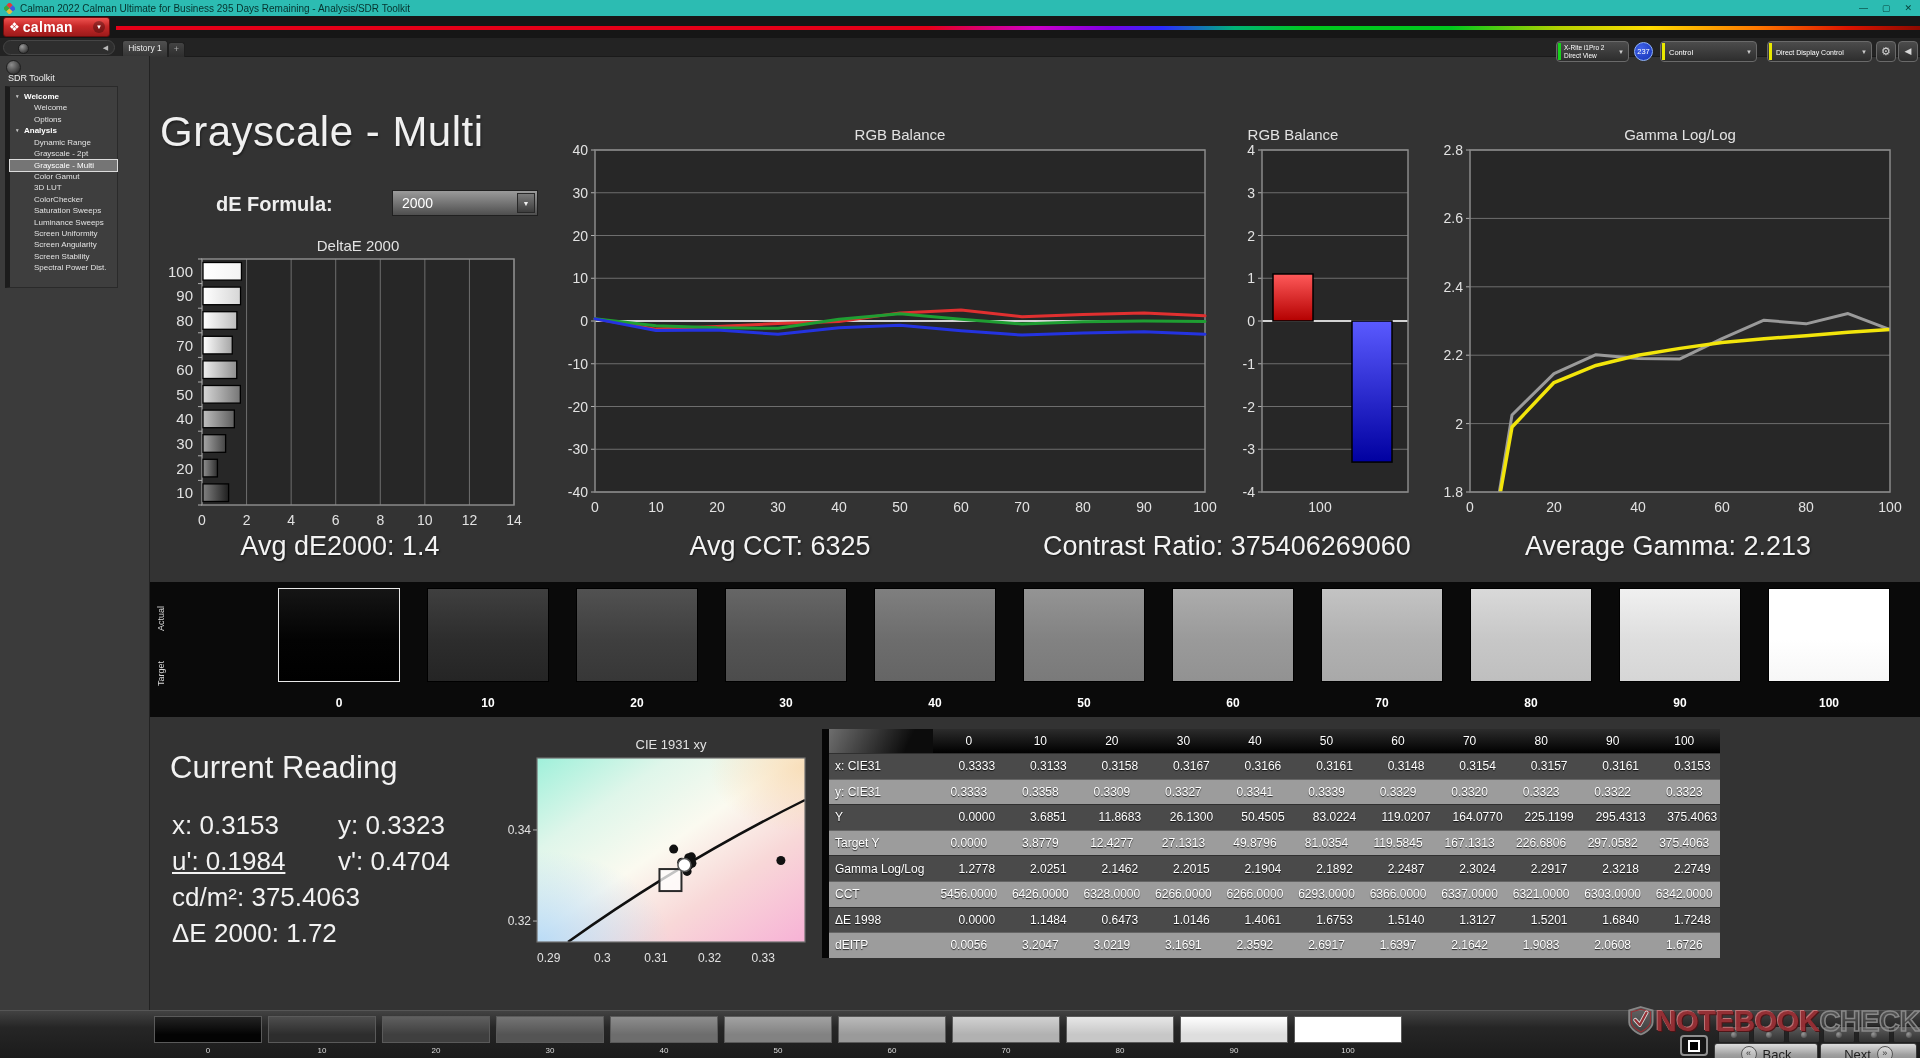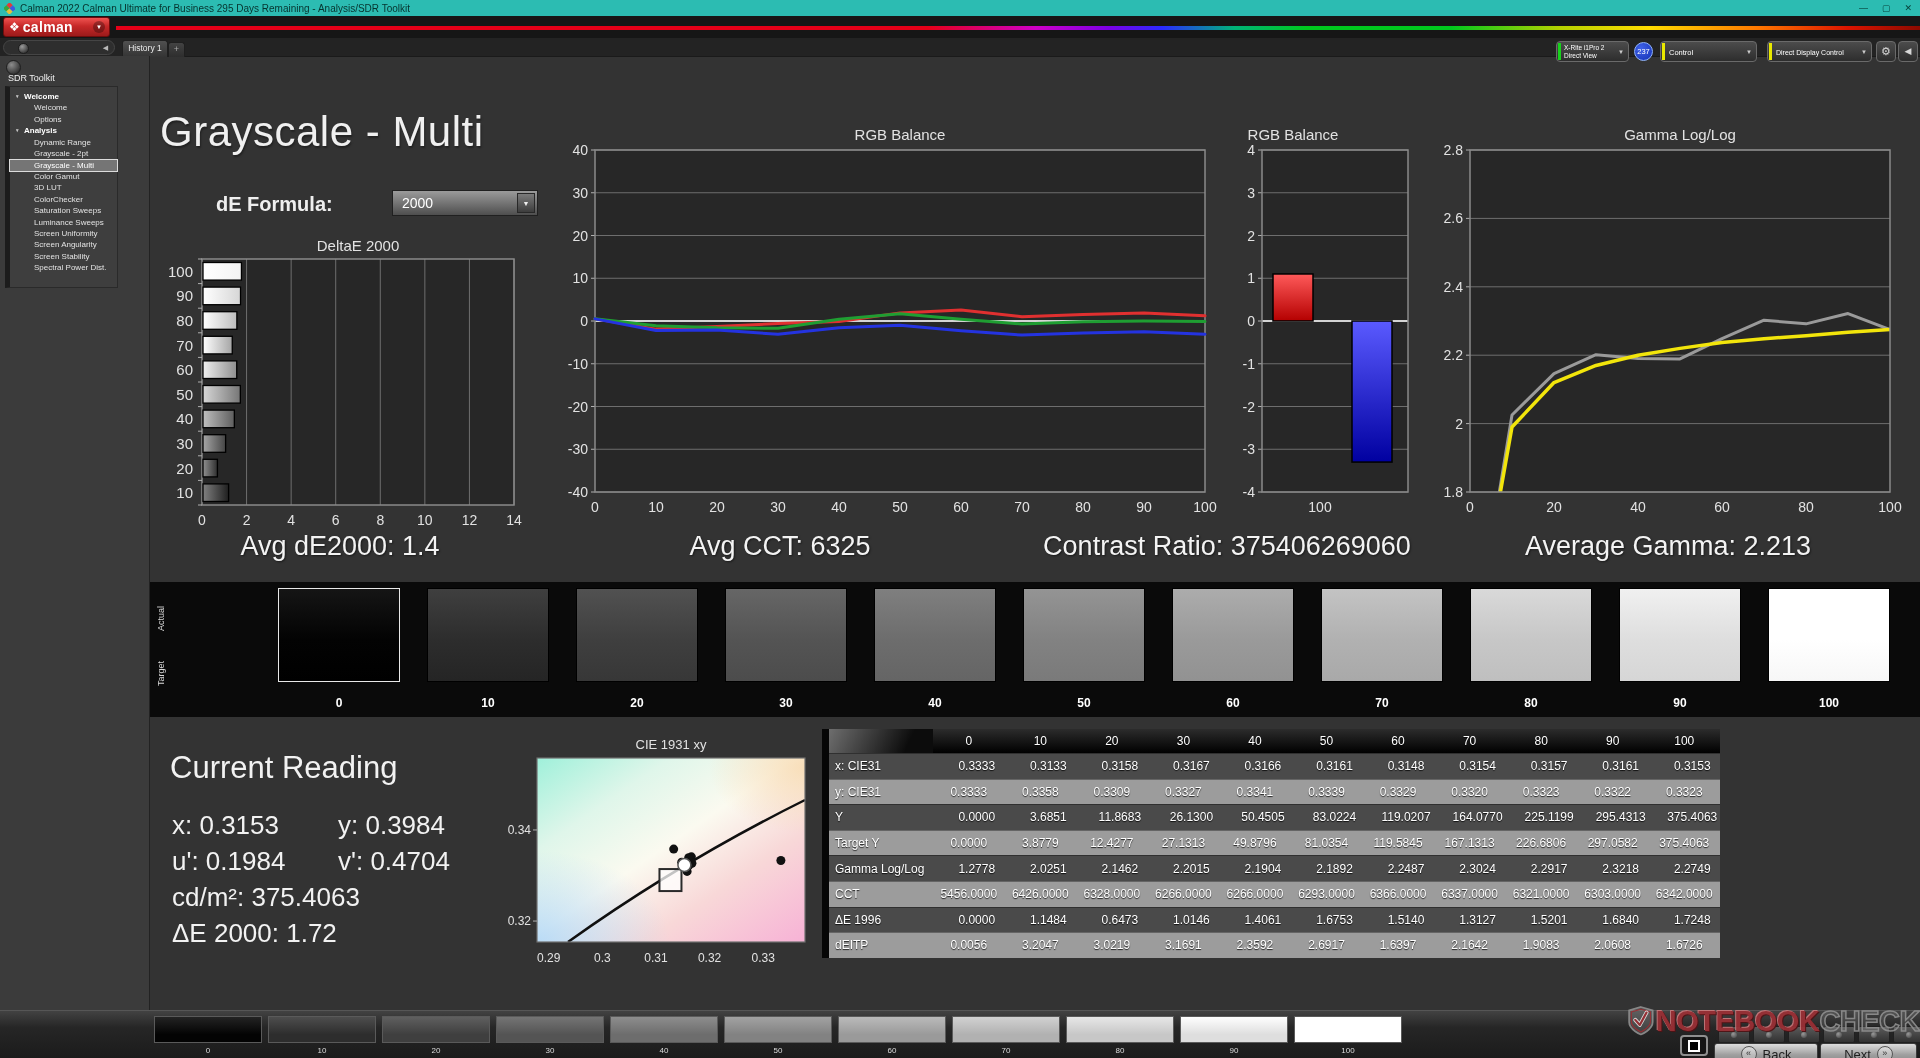--- a/index.html
+++ b/index.html
@@ -95,21 +95,21 @@
   .strip-rot{position:absolute;left:6px;color:#d8d8d8;font-size:9px;writing-mode:vertical-rl;
              transform:rotate(180deg);text-align:center;}
   #rot-actual{top:8px;height:56px;}
   #rot-target{top:62px;height:58px;}
   .swatch{position:absolute;top:6px;width:122px;height:94px;box-sizing:border-box;border:1px solid #000;}
   .swatch-num{position:absolute;top:114px;width:122px;text-align:center;color:#fff;font-size:12px;font-weight:bold;}
   
   #cr-title{position:absolute;left:170px;top:750px;font-size:31px;color:#f2f2f2;}
   .cr{position:absolute;font-size:26px;color:#f2f2f2;white-space:nowrap;}
   #cr-x{left:172px;top:810px;}  #cr-y{left:338px;top:810px;}
-  #cr-u{left:172px;top:846px;}  #cr-v{left:338px;top:846px;}
+  #cr-u{left:172px;top:846px;text-decoration:underline;}  #cr-v{left:338px;top:846px;}
   #cr-cd{left:172px;top:882px;} #cr-de{left:172px;top:918px;}
   
   #dtable{position:absolute;left:822px;top:729px;width:898px;border-left:7px solid #060606;box-sizing:border-box;}
   .trow{display:grid;grid-template-columns:104px repeat(11,1fr);height:24.6px;align-items:center;
         border-top:1px solid rgba(0,0,0,.35);}
   .trow.head{height:24px;background:linear-gradient(#2c2c2c,#000);border-top:none;}
   .trow.head .tc{color:#fff;}
   .trow.head .corner{background:linear-gradient(115deg,#6e6e6e,#0c0c0c 75%);height:100%;}
   .trow.dark{background:#4a4a4a;gap:16px;}
   .trow.light{background:#9c9c9c;}
@@ -485,21 +485,21 @@
       <div class="swatch" style="left: 1320px; background: linear-gradient(rgb(217, 217, 217) 0%, rgb(199, 199, 199) 55%, rgb(191, 191, 191) 100%);"></div>
       <div class="swatch-num" style="left: 1320px;">80</div>
       <div class="swatch" style="left: 1469px; background: linear-gradient(rgb(240, 240, 240) 0%, rgb(222, 222, 222) 55%, rgb(214, 214, 214) 100%);"></div>
       <div class="swatch-num" style="left: 1469px;">90</div>
       <div class="swatch" style="left: 1618px; background: linear-gradient(rgb(255, 255, 255) 0%, rgb(255, 255, 255) 55%, rgb(247, 247, 247) 100%);"></div>
       <div class="swatch-num" style="left: 1618px;">100</div>
     </div>
 
   <div id="cr-title">Current Reading</div>
   <div class="cr" id="cr-x">x: 0.3153</div>
-  <div class="cr" id="cr-y">y: 0.3984</div>
+  <div class="cr" id="cr-y">y: 0.3323</div>
   <div class="cr" id="cr-u">u': 0.1984</div>
   <div class="cr" id="cr-v">v': 0.4704</div>
   <div class="cr" id="cr-cd">cd/m²: 375.4063</div>
   <div class="cr" id="cr-de">ΔE 2000: 1.72</div>
 
   <div class="chart" id="ch-cie"><svg width="330" height="230" viewBox="0 0 330 230">
         <defs>
     <linearGradient id="cg1" x1="0" y1="0" x2="1" y2="1">
       <stop offset="0" stop-color="#9ff0da"></stop>
             <stop offset="0.25" stop-color="#dff6ea"></stop>
@@ -638,21 +638,21 @@
         <div class="tc">6266.0000</div>
         <div class="tc">6266.0000</div>
         <div class="tc">6293.0000</div>
         <div class="tc">6366.0000</div>
         <div class="tc">6337.0000</div>
         <div class="tc">6321.0000</div>
         <div class="tc">6303.0000</div>
         <div class="tc">6342.0000</div>
       </div>
       <div class="trow dark">
-        <div class="tc tl">ΔE 1996</div>
+        <div class="tc tl">ΔE 1998</div>
         <div class="tc">0.0000</div>
         <div class="tc">1.1484</div>
         <div class="tc">0.6473</div>
         <div class="tc">1.0146</div>
         <div class="tc">1.4061</div>
         <div class="tc">1.6753</div>
         <div class="tc">1.5140</div>
         <div class="tc">1.3127</div>
         <div class="tc">1.5201</div>
         <div class="tc">1.6840</div>

